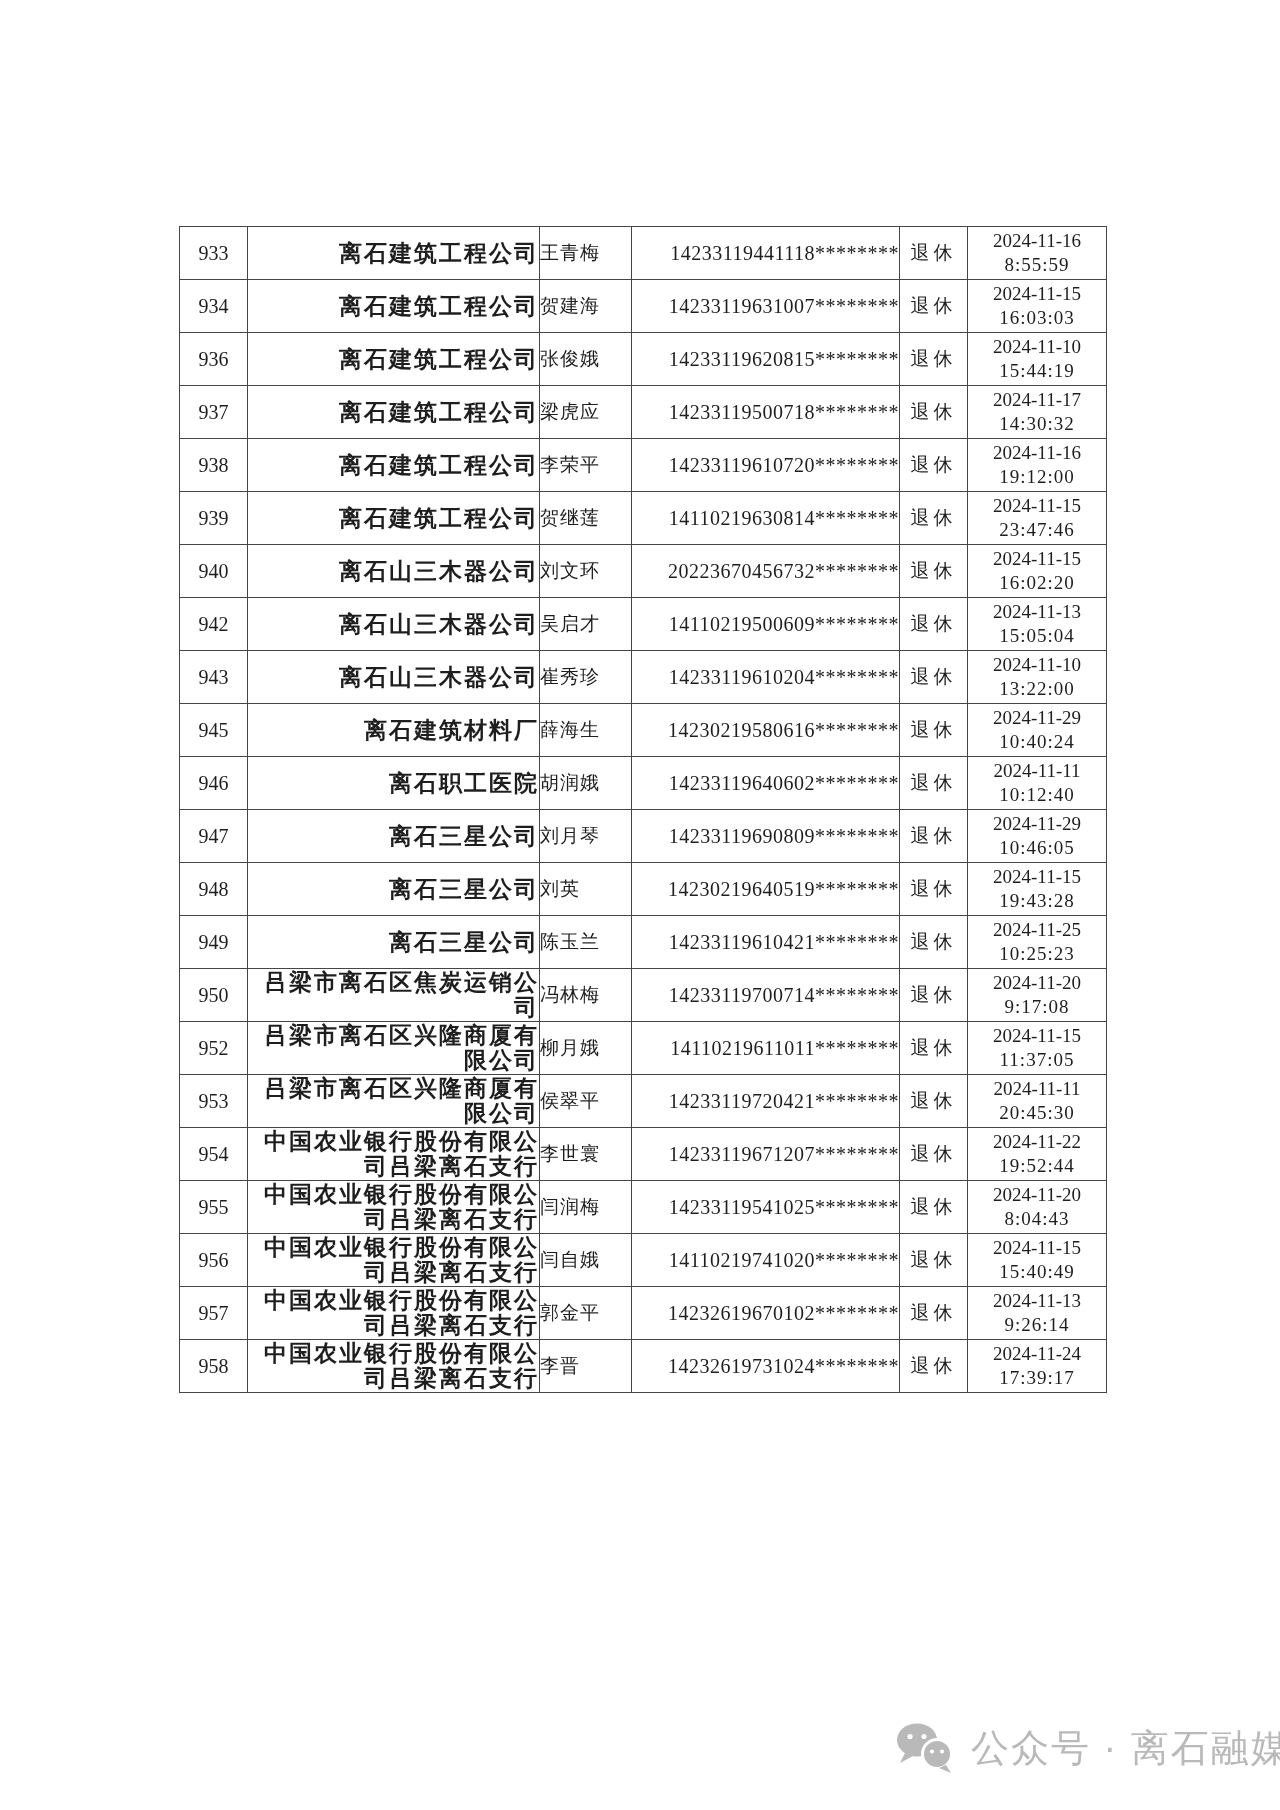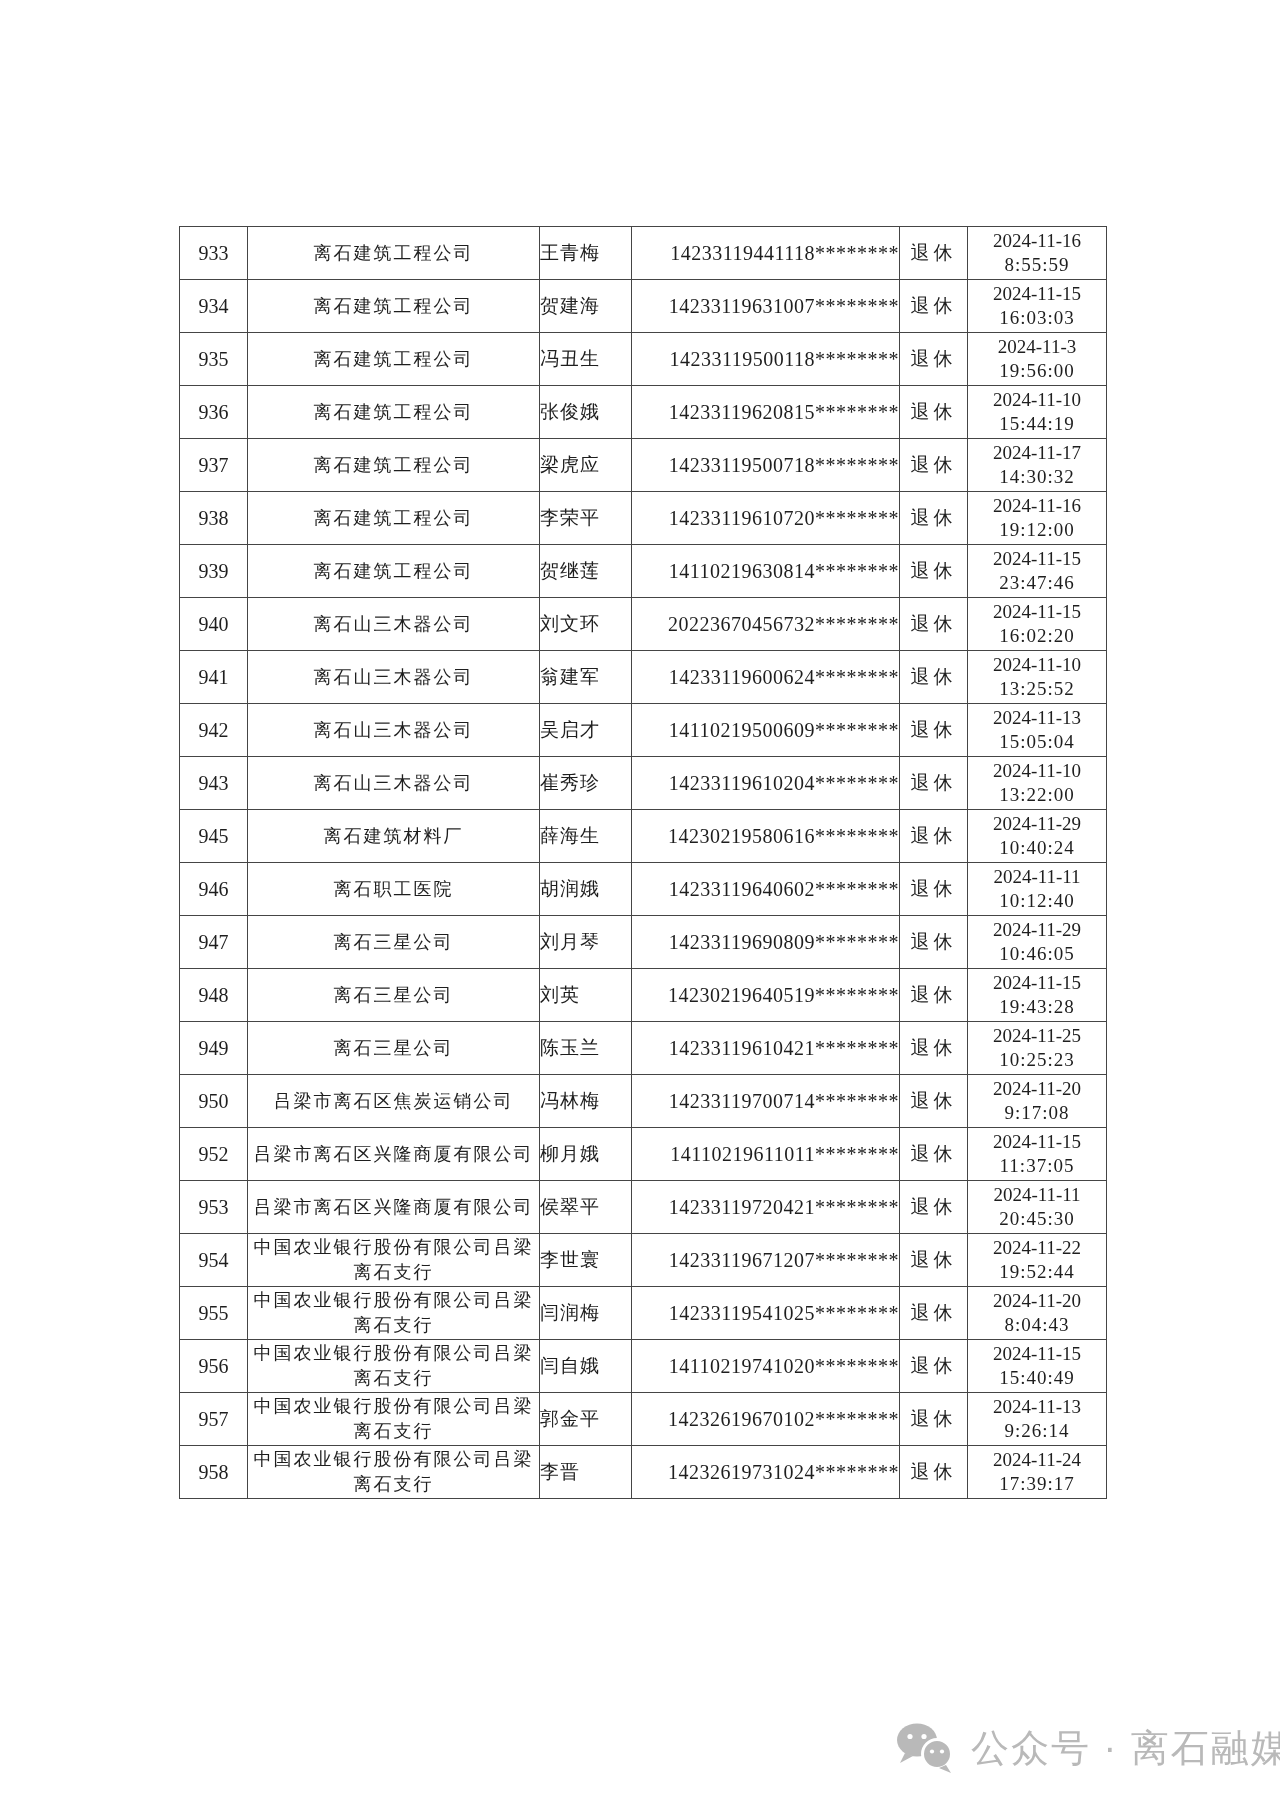--- a/index.html
+++ b/index.html
@@ -28,24 +28,25 @@
     border: 1px solid #454545;
     color: #1e1e1e;
     padding: 0;
     vertical-align: middle;
     overflow: hidden;
   }
   td.c-num   { width: 67px;  text-align: center; font-size: 20px; }
   td.c-company {
     width: 291px;
     padding: 2px 11px;
-    font-size: 18px;
+    font-size: 23px;
     letter-spacing: 2px;
     line-height: 25px;
-    text-align: center;
+    text-align: right;
+    font-weight: bold;
   }
   td.c-name  { width: 91px;  font-size: 19px; letter-spacing: 1px; }
   td.c-id    { width: 267px; text-align: right; font-size: 20px; letter-spacing: 0.5px; }
   td.c-status{ width: 67px;  text-align: center; font-size: 19px; letter-spacing: 4px; }
   td.c-date  { width: 138px; text-align: center; font-size: 19px; line-height: 24px; }
   td.c-date .time-line { letter-spacing: 1px; }
 
   .watermark {
     position: absolute;
     left: 895px;
@@ -86,31 +87,20 @@
       <td class="c-company">离石建筑工程公司</td>
       <td class="c-name">贺建海</td>
       <td class="c-id">14233119631007********</td>
       <td class="c-status">退休</td>
       <td class="c-date">
         <div class="date-line">2024-11-15</div>
         <div class="time-line">16:03:03</div>
       </td>
     </tr>
 
-    <tr>
-      <td class="c-num">935</td>
-      <td class="c-company">离石建筑工程公司</td>
-      <td class="c-name">冯丑生</td>
-      <td class="c-id">14233119500118********</td>
-      <td class="c-status">退休</td>
-      <td class="c-date">
-        <div class="date-line">2024-11-3</div>
-        <div class="time-line">19:56:00</div>
-      </td>
-    </tr>
 
     <tr>
       <td class="c-num">936</td>
       <td class="c-company">离石建筑工程公司</td>
       <td class="c-name">张俊娥</td>
       <td class="c-id">14233119620815********</td>
       <td class="c-status">退休</td>
       <td class="c-date">
         <div class="date-line">2024-11-10</div>
         <div class="time-line">15:44:19</div>
@@ -158,31 +148,20 @@
       <td class="c-company">离石山三木器公司</td>
       <td class="c-name">刘文环</td>
       <td class="c-id">20223670456732********</td>
       <td class="c-status">退休</td>
       <td class="c-date">
         <div class="date-line">2024-11-15</div>
         <div class="time-line">16:02:20</div>
       </td>
     </tr>
 
-    <tr>
-      <td class="c-num">941</td>
-      <td class="c-company">离石山三木器公司</td>
-      <td class="c-name">翁建军</td>
-      <td class="c-id">14233119600624********</td>
-      <td class="c-status">退休</td>
-      <td class="c-date">
-        <div class="date-line">2024-11-10</div>
-        <div class="time-line">13:25:52</div>
-      </td>
-    </tr>
 
     <tr>
       <td class="c-num">942</td>
       <td class="c-company">离石山三木器公司</td>
       <td class="c-name">吴启才</td>
       <td class="c-id">14110219500609********</td>
       <td class="c-status">退休</td>
       <td class="c-date">
         <div class="date-line">2024-11-13</div>
         <div class="time-line">15:05:04</div>

